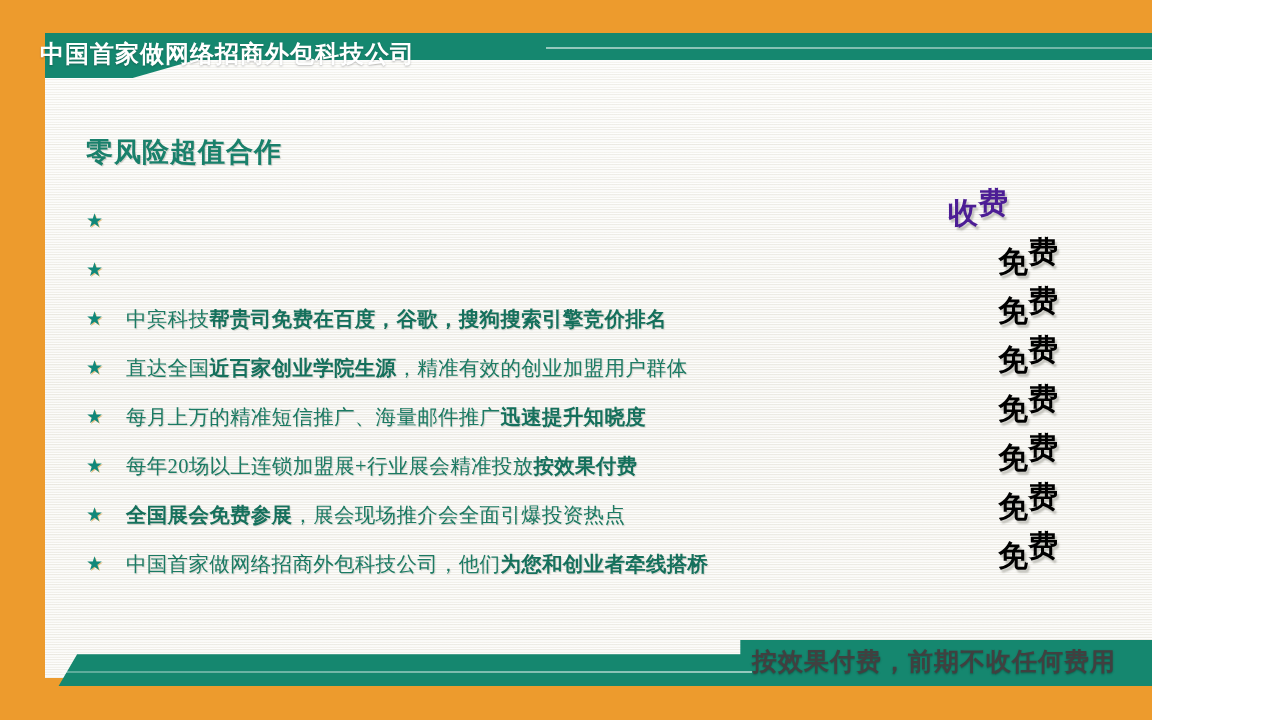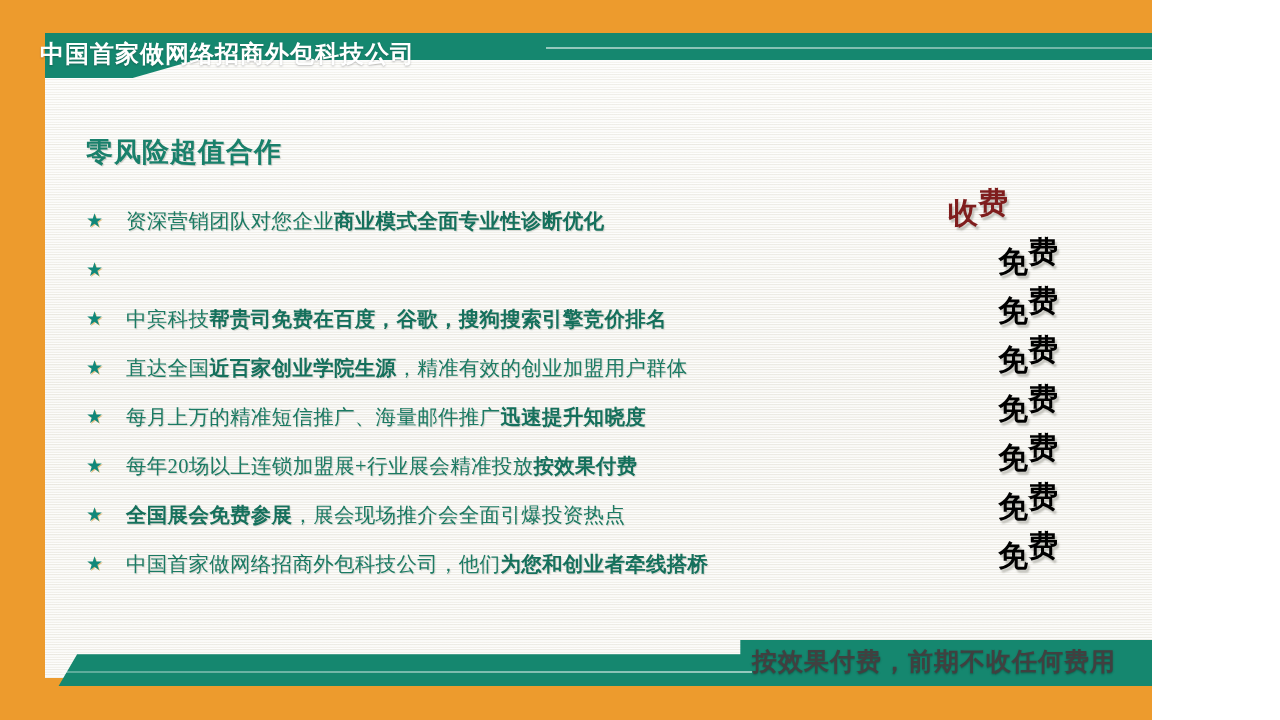--- a/index.html
+++ b/index.html
@@ -140,21 +140,21 @@
     font-family: "Liberation Serif", "DejaVu Serif", serif;
     font-size: 30px;
     font-weight: bold;
     line-height: 1;
     white-space: nowrap;
     text-shadow: 2px 3px 2px rgba(150,150,140,0.55);
   }
   .fee .c1 { display: inline-block; position: relative; top: 8px; }
   .fee .c2 { display: inline-block; position: relative; top: -2px; }
   .fee.free  { color: #000000; text-align: right; }
-  .fee.paid  { color: #7f1d1d; }
+  .fee.paid  { color: #4c1d95; }
 
   
   #footer-band {
     position: absolute;
     left: 45px;
     top: 640px;
     width: 1235px;
     height: 46px;
     background: #15876f;
     clip-path: polygon(
@@ -195,21 +195,20 @@
 
   <div id="header-band"></div>
   <div id="header-rule"></div>
   <div id="header-title">中国首家做网络招商外包科技公司</div>
 
   <div id="section-title">零风险超值合作</div>
 
   <div id="rows">
       <div class="row">
         <span class="star">★</span>
-        <span class="row-text"><span>资深营销团队对您企业</span><span class="b">商业模式全面专业性诊断优化</span><span></span></span>
         <span class="fee paid"><span class="c1">收</span><span class="c2">费</span></span>
       </div>
       <div class="row">
         <span class="star">★</span>
         <span class="fee free"><span class="c1">免</span><span class="c2">费</span></span>
       </div>
       <div class="row">
         <span class="star">★</span>
         <span class="row-text"><span>中宾科技</span><span class="b">帮贵司免费在百度，谷歌，搜狗搜索引擎竞价排名</span><span></span></span>
         <span class="fee free"><span class="c1">免</span><span class="c2">费</span></span>

